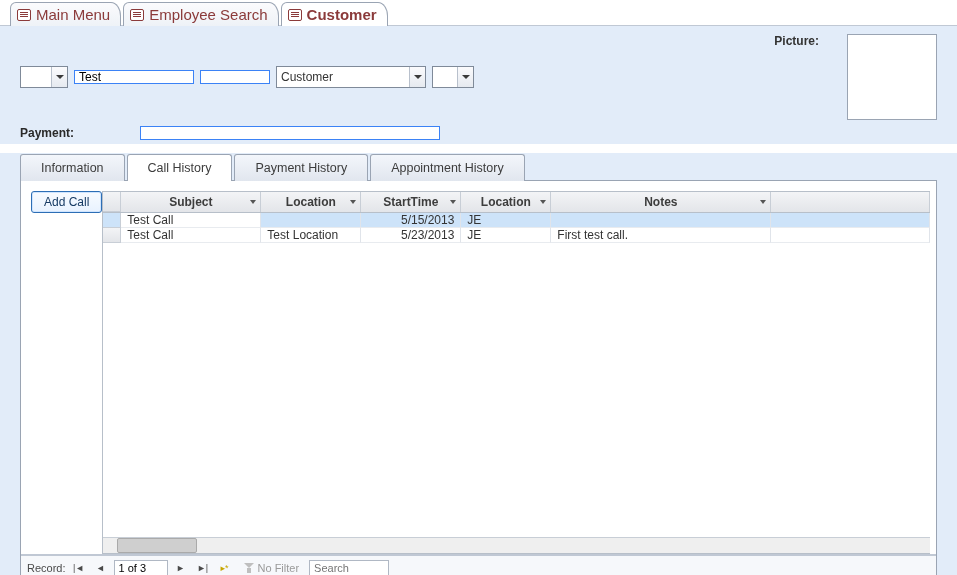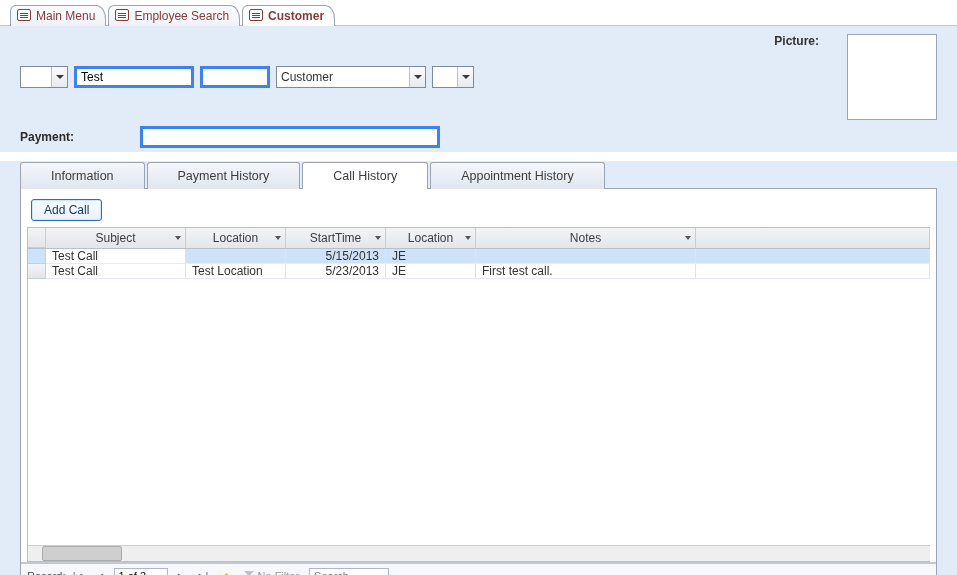--- a/index.html
+++ b/index.html
@@ -16,31 +16,31 @@
   .app-tabs {
     display: flex;
     align-items: flex-end;
     padding: 4px 10px 0 10px;
     background: #fff;
     border-bottom: 1px solid #c0c8d4;
     height: 26px;
   }
   .app-tab {
     display: flex;
-    align-items: flex-start;
+    align-items: center;
     gap: 5px;
     padding: 3px 10px 3px 6px;
     border: 1px solid #9aa4b3;
     border-bottom: none;
     border-top-left-radius: 6px;
     border-top-right-radius: 10px 14px;
     margin-right: 2px;
     background: linear-gradient(#fbfbfd, #eef2f7);
     color: #8b3a3a;
-    font-size: 12px;
+    font-size: 15px;
     position: relative;
     bottom: -1px;
     cursor: default;
   }
   .app-tab.active {
     background: #fff;
     font-weight: bold;
     z-index: 2;
   }
   .app-tab-icon {
@@ -84,22 +84,22 @@
     display: inline-flex; align-items: center; justify-content: center;
     background: linear-gradient(#fbfbfd, #e6eaf0);
   }
   .dd-arrow::after {
     content: "";
     border-left: 4px solid transparent;
     border-right: 4px solid transparent;
     border-top: 4px solid #3a3a3a;
   }
   .text-field {
-    height: 22px;
-    border: 3px solid #3b82f6;
+    height: 14px;
+    border: 1px solid #3b82f6;
     background: #fff;
     padding: 2px 4px;
     font-family: inherit;
     font-size: 12px;
   }
   .picture-zone {
     margin-left: auto;
     display: flex;
     align-items: flex-start;
     gap: 28px;
@@ -123,21 +123,21 @@
     padding: 0 20px;
   }
   .sub-tabs {
     display: flex;
     align-items: flex-end;
     gap: 2px;
     margin-top: 8px;
     position: relative;
   }
   .sub-tab {
-    padding: 6px 30px;
+    padding: 6px 20px;
     border: 1px solid #9aa4b3;
     border-bottom: none;
     border-radius: 3px 3px 0 0;
     background: linear-gradient(#f3f6fb,#e1e6ee);
     color: #3c3c3c;
     font-size: 12.5px;
     cursor: default;
     position: relative;
     bottom: -1px;
   }
@@ -149,21 +149,21 @@
     border: 1px solid #9aa4b3;
     background: #fff;
     height: 400px;
     display: flex;
     flex-direction: column;
   }
 
   .panel-body {
     flex: 1;
     display: flex;
-    flex-direction: column;
+    flex-direction: row;
     padding: 10px 6px 0 6px;
     border-bottom: 1px solid #c0c8d4;
     background: #fff;
     overflow: hidden;
   }
   .add-call-btn {
     align-self: flex-start;
     margin: 0 0 6px 4px;
     padding: 3px 12px;
     border: 1px solid #2d6eb5;
@@ -182,20 +182,21 @@
     overflow: hidden;
   }
   .grid-head, .grid-row {
     display: grid;
     grid-template-columns: 18px 140px 100px 100px 90px 220px 1fr;
   }
   .grid-head {
     background: linear-gradient(#f3f4f6,#e3e5e9);
     border-bottom: 1px solid #b7bfc9;
     color: #3d3d3d;
+    font-weight: bold;
   }
   .gh-cell {
     border-right: 1px solid #c8ced6;
     padding: 3px 6px;
     display: flex;
     align-items: center;
     justify-content: center;
     position: relative;
     font-size: 12px;
   }
@@ -358,22 +359,22 @@
   </div>
   <div class="jobtitle-row">
     <span>Payment:</span>
     <input class="text-field" style="width: 300px; margin-left: 60px; font-weight: normal;" value="">
   </div>
 </div>
 
 <div class="sub-tabs-wrap">
   <div class="sub-tabs">
     <div class="sub-tab">Information</div>
+    <div class="sub-tab active">Call History</div>
     <div class="sub-tab">Payment History</div>
-    <div class="sub-tab active">Call History</div>
     <div class="sub-tab">Appointment History</div>
   </div>
 
   <div class="sub-panel">
     <div class="panel-body">
       <button class="add-call-btn">Add Call</button>
 
       <div class="grid">
         <div class="grid-head">
           <div class="gh-cell row-selector"></div>

